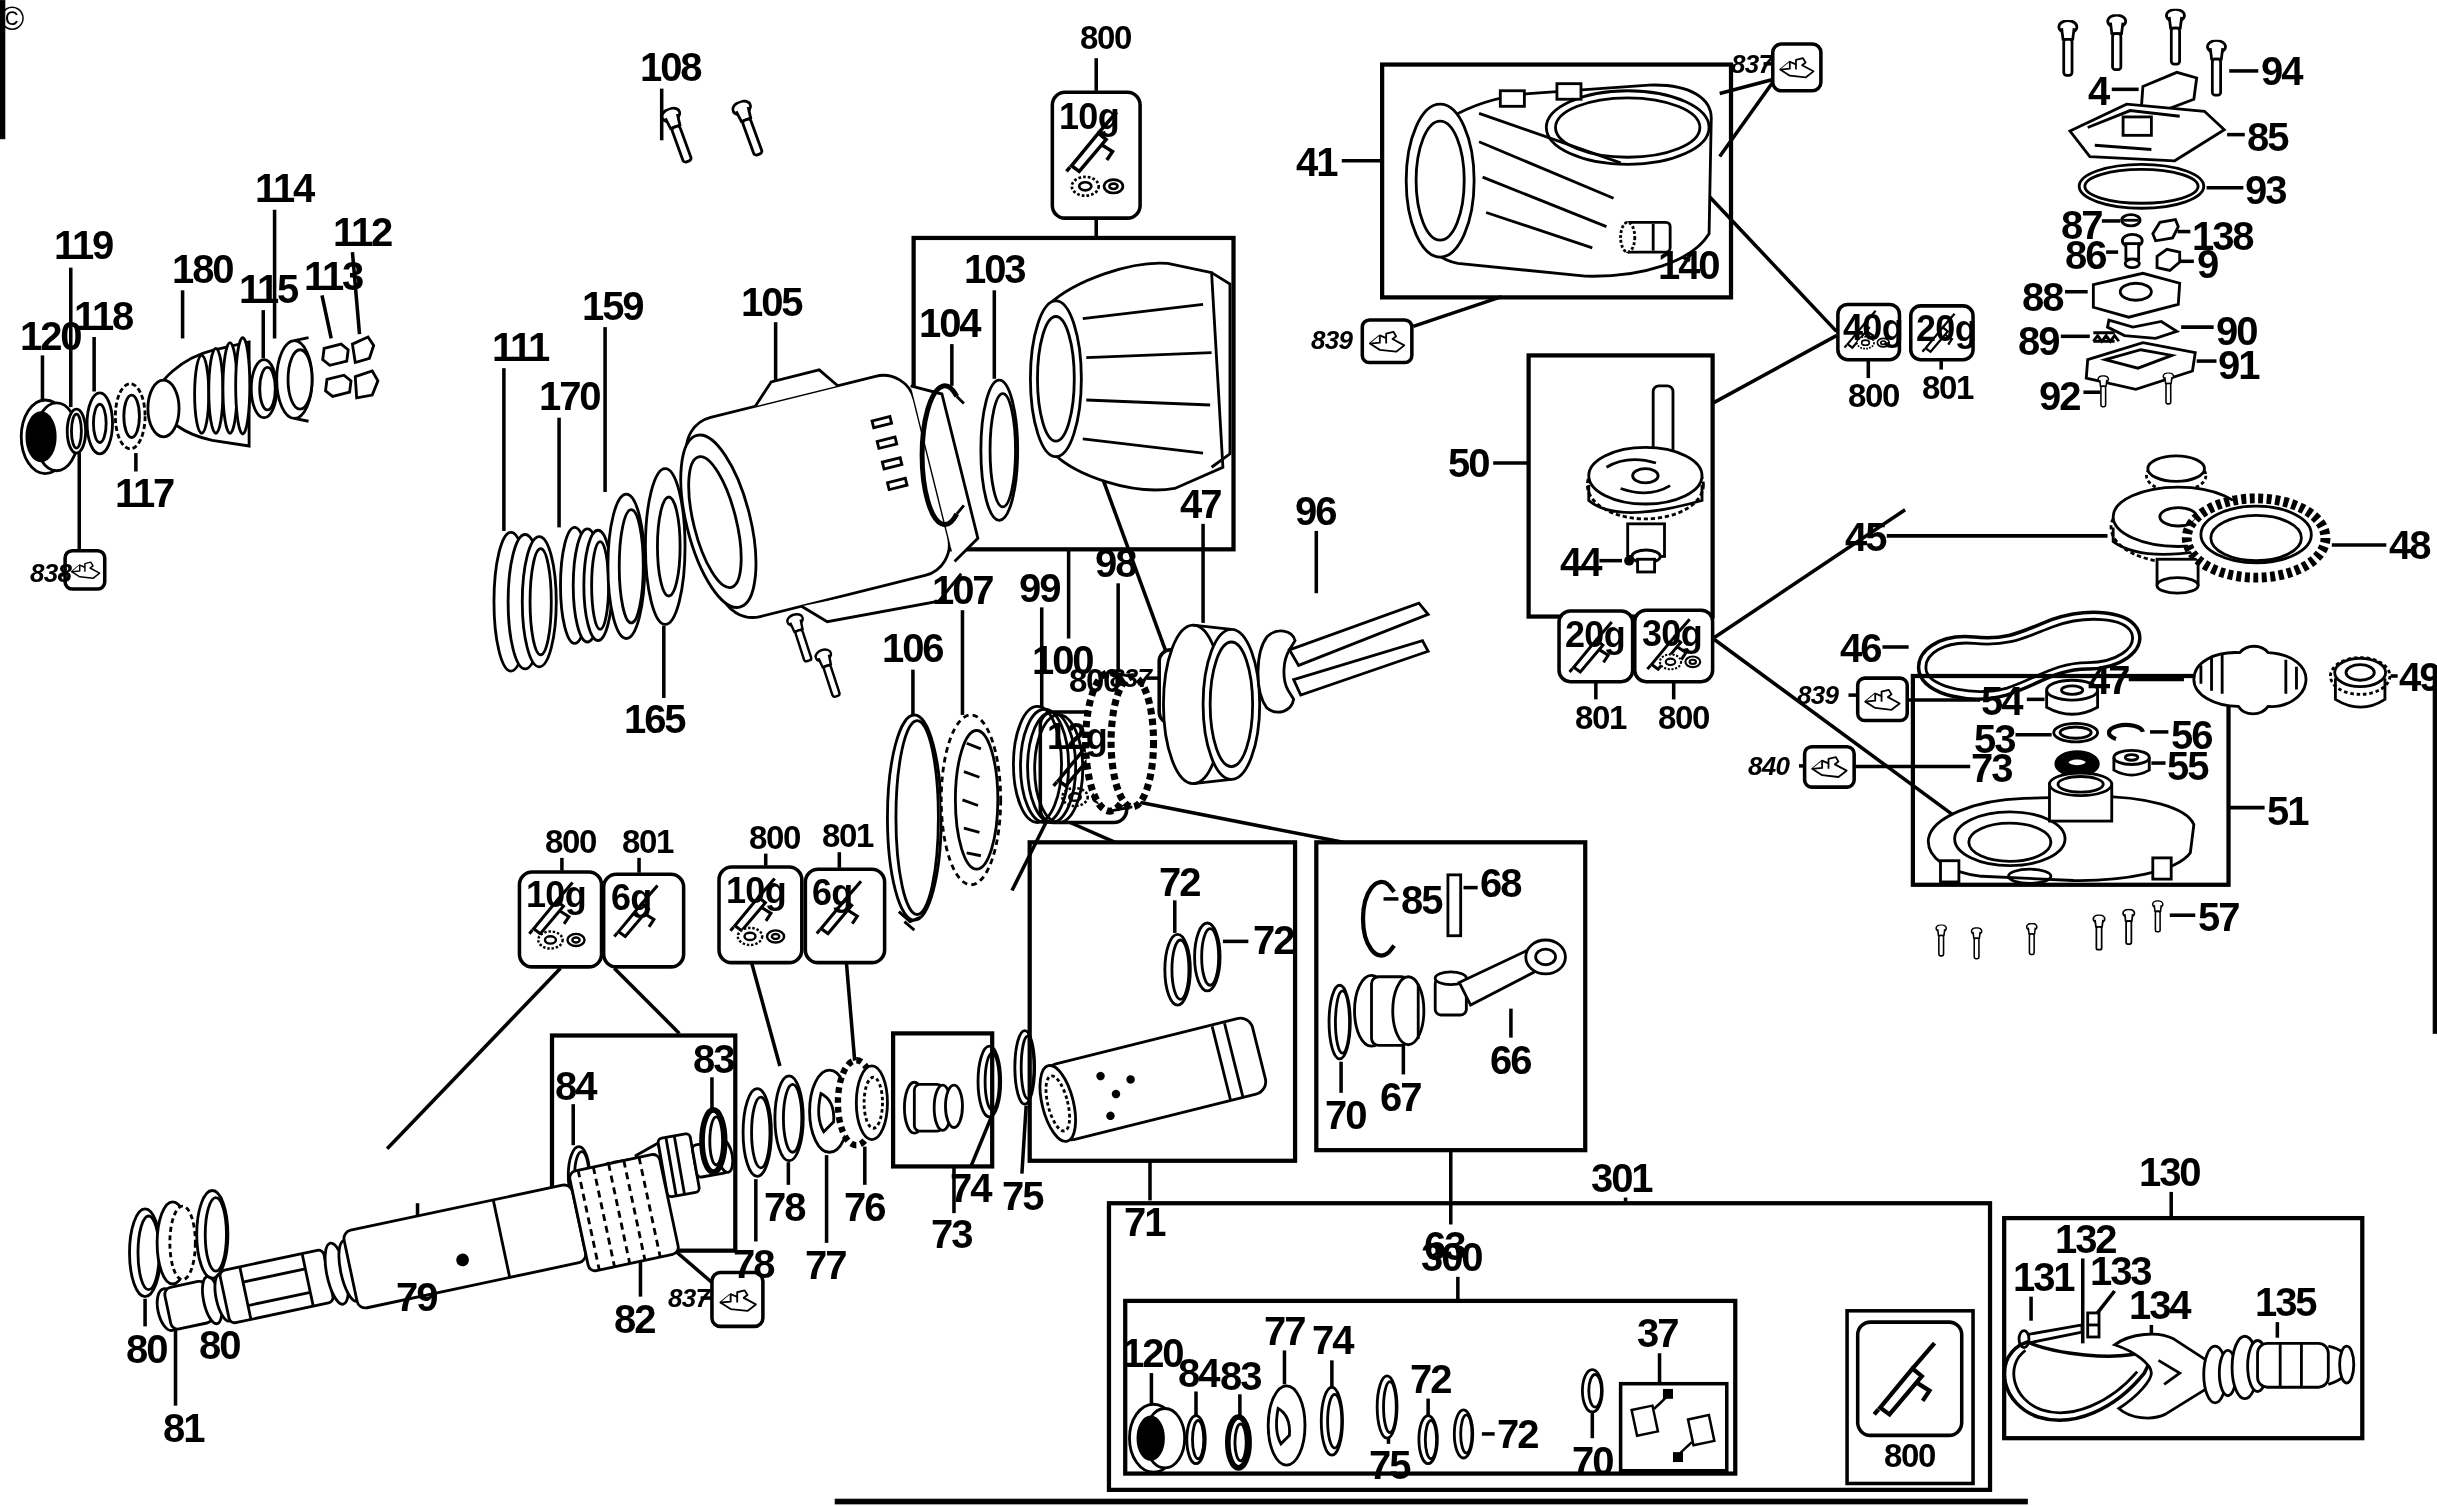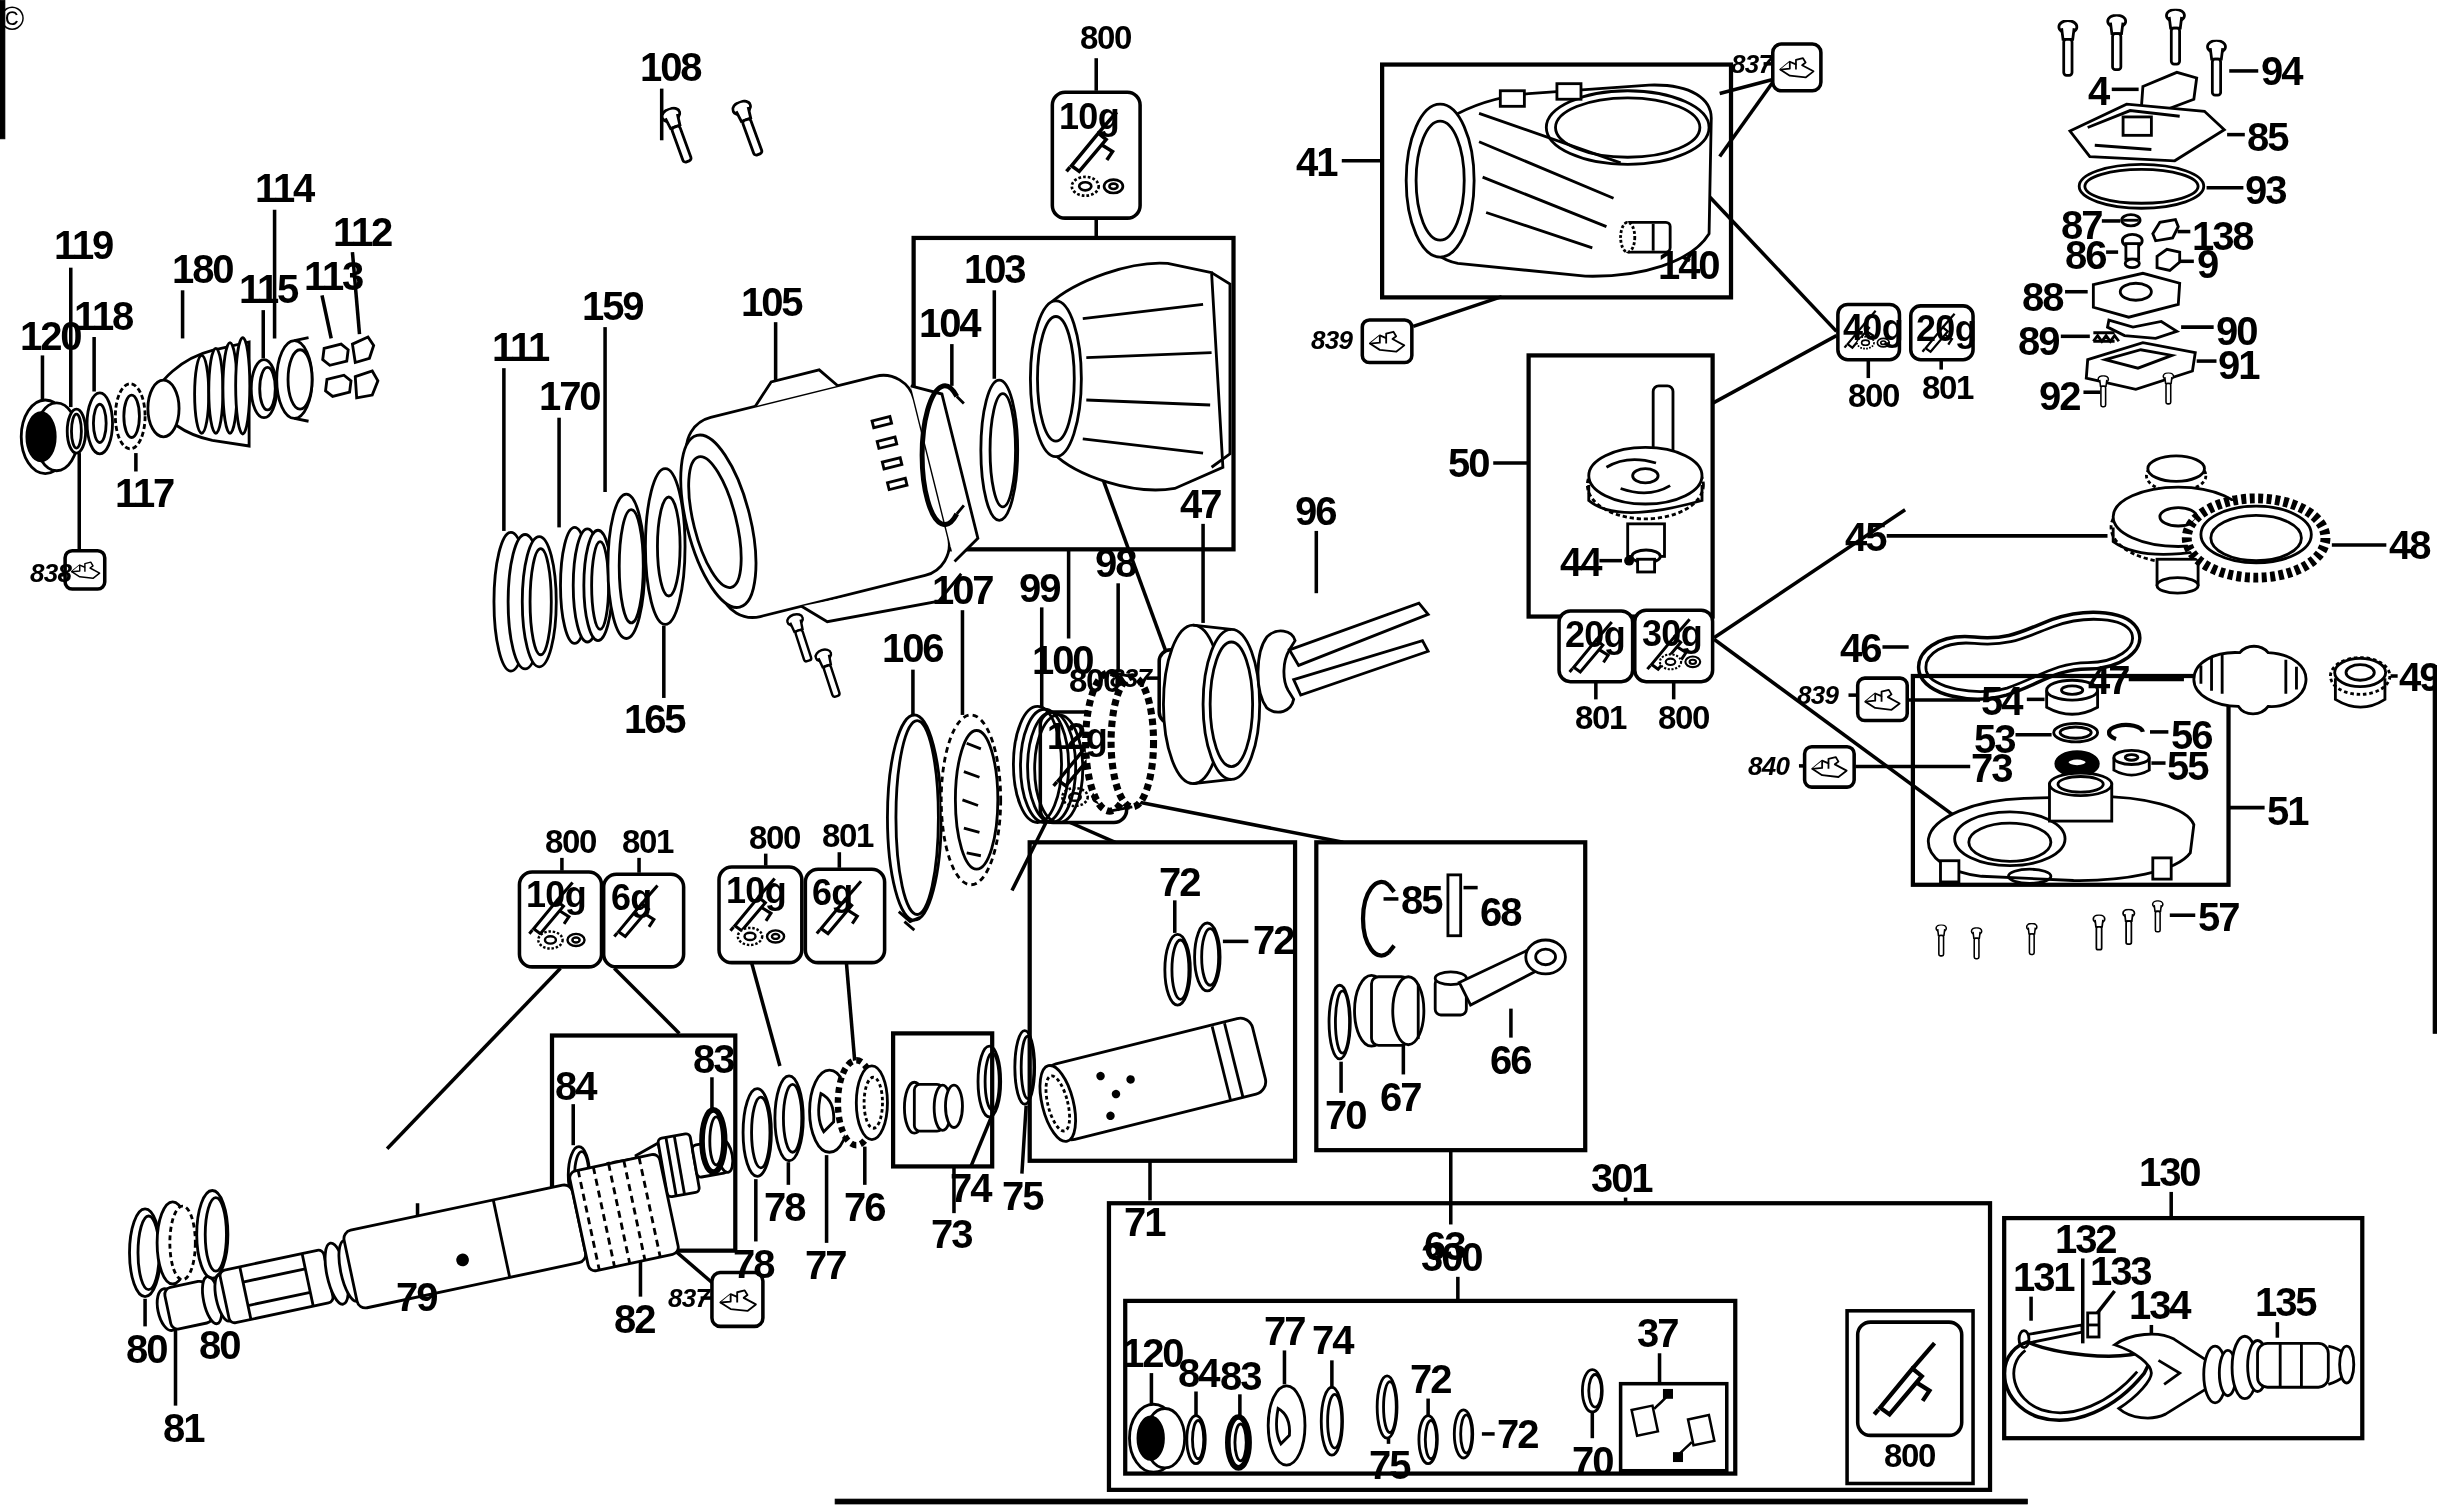--- a/index.html
+++ b/index.html
@@ -799,21 +799,21 @@
 <div class="L" style="left:1019px;top:568px">99</div>
 <div class="L" style="left:1095px;top:543px">98</div>
 <div class="L" style="left:1180px;top:484px">47</div>
 <div class="L" style="left:1295px;top:491px">96</div>
 
 <div class="L" style="left:1124px;top:1202px">71</div>
 <div class="L" style="left:1159px;top:862px">72</div>
 <div class="L" style="left:1253px;top:920px">72</div>
 <div class="L" style="left:1424px;top:1226px">63</div>
 <div class="L" style="left:1401px;top:880px">85</div>
-<div class="L" style="left:1480px;top:892px">68</div>
+<div class="L" style="left:1480px;top:863px">68</div>
 <div class="L" style="left:1490px;top:1040px">66</div>
 <div class="L" style="left:1380px;top:1077px">67</div>
 <div class="L" style="left:1325px;top:1095px">70</div>
 
 <div class="L" style="left:614px;top:1299px">82</div>
 <div class="L" style="left:555px;top:1066px">84</div>
 <div class="L" style="left:693px;top:1039px">83</div>
 <div class="L" style="left:733px;top:1244px">78</div>
 <div class="L" style="left:764px;top:1187px">78</div>
 <div class="L" style="left:805px;top:1245px">77</div>

